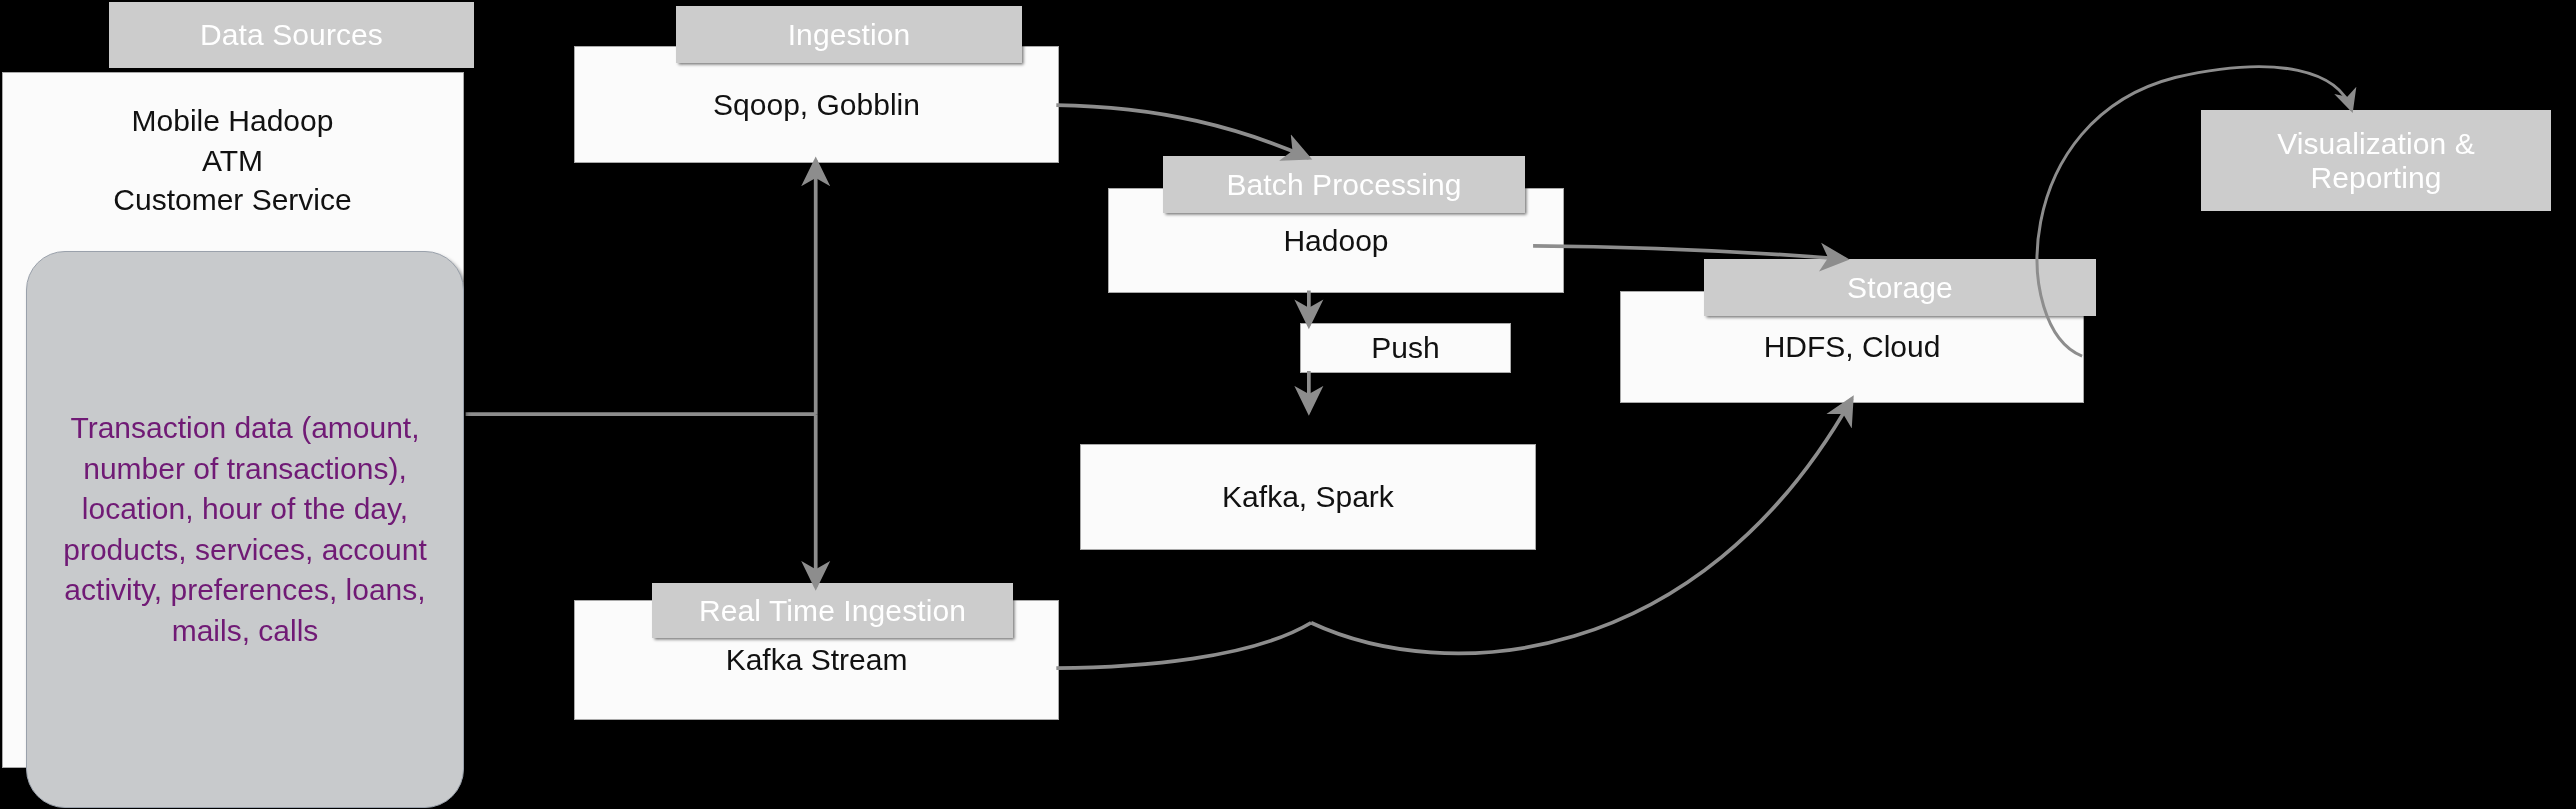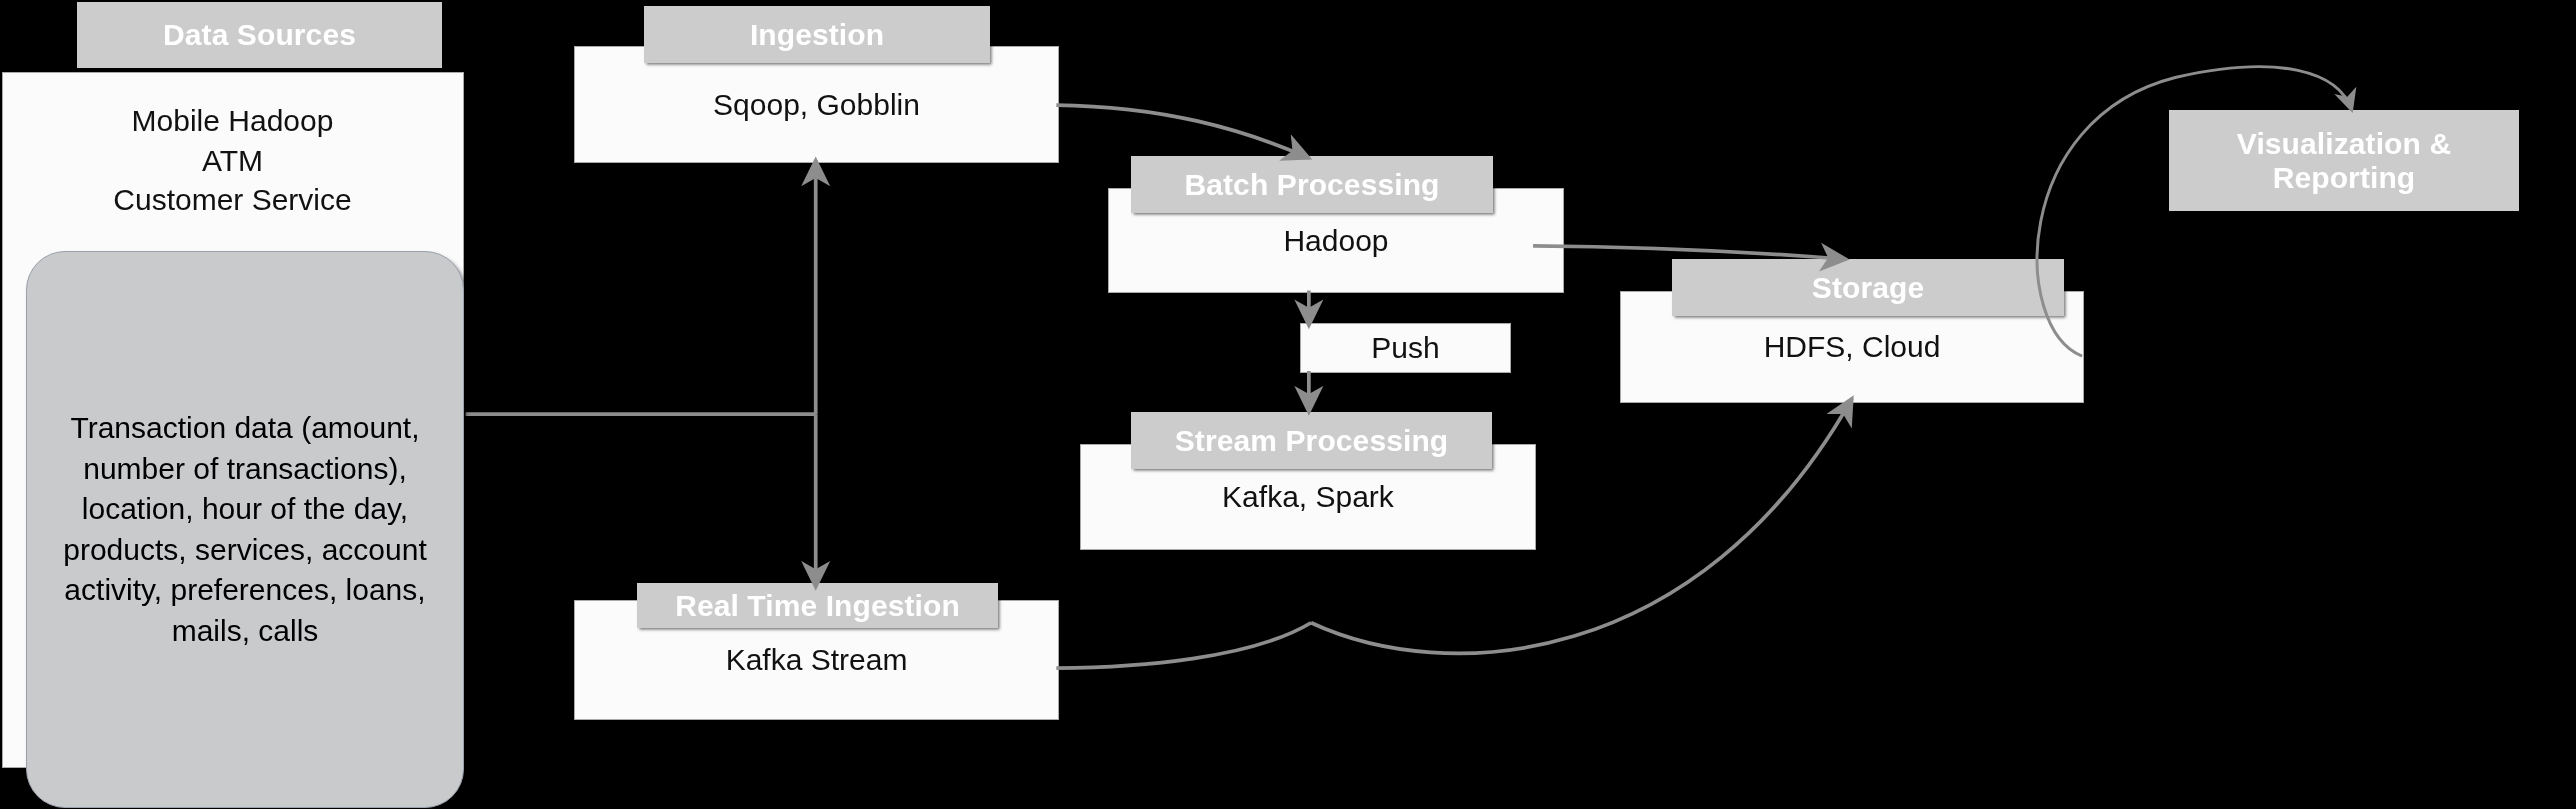--- a/index.html
+++ b/index.html
@@ -14,25 +14,26 @@
   
   .hdr{
     position:absolute;
     background:#cccccc;
     color:#ffffff;
     display:flex;
     align-items:center;
     justify-content:center;
     text-align:center;
     font-size:30px;
-    font-weight:700;
+    font-weight:400;
     line-height:1.12;
     box-shadow:2.2px 2.2px 3px rgba(0,0,0,.55);
     z-index:3;
     letter-spacing:0.1px;
+    margin-left:32px;
   }
   
   .body{
     position:absolute;
     background:#fbfbfb;
     color:#111111;
     display:flex;
     align-items:center;
     justify-content:center;
     text-align:center;
@@ -40,21 +41,21 @@
     line-height:1.32;
     border:1.5px solid #a9a9a9;
     box-shadow:3px 3px 3.7px rgba(0,0,0,.5);
     z-index:2;
   }
   .body.top-align{align-items:flex-start;}
   
   .roundcard{
     position:absolute;
     background:#c8cacc;
-    color:#000000;
+    color:#701a75;
     border:1.5px solid #9aa1ab;
     border-radius:39px;
     display:flex;
     align-items:center;
     justify-content:center;
     text-align:center;
     font-size:30px;
     line-height:1.35;
     z-index:6;
     box-shadow:2.2px 3px 3.7px rgba(0,0,0,.35);
@@ -105,29 +106,28 @@
       <div>ATM</div>
       <div>Customer Service</div>
     </div>
   </div>
 
   <div class="roundcard" style="left:26px;top:251px;width:438px;height:557px;">Transaction data (amount, number of transactions), location, hour of the day, products, services, account activity, preferences, loans, mails, calls</div>
 
   <div class="hdr" style="left:644px;top:6px;width:346px;height:57px;">Ingestion</div>
   <div class="body" style="left:574px;top:46px;width:483px;height:115px;">Sqoop, Gobblin</div>
 
-  <div class="hdr" style="left:637px;top:583px;width:361px;height:45px;">Real Time Ingestion</div>
+  <div class="hdr" style="left:620px;top:583px;width:361px;height:55px;">Real Time Ingestion</div>
   <div class="body" style="left:574px;top:600px;width:483px;height:118px;">Kafka Stream</div>
 
   <div class="hdr" style="left:1131px;top:156px;width:362px;height:57px;">Batch Processing</div>
   <div class="body" style="left:1080px;top:188px;width:454px;height:103px;margin-left:28px;">Hadoop</div>
 
   <div class="body" style="left:1300px;top:323px;width:209px;height:48px;">Push</div>
 
-  <div class="hdr" style="left:1131px;top:412px;width:361px;height:57px;">Stream Processing</div>
   <div class="body" style="left:1080px;top:444px;width:454px;height:104px;">Kafka, Spark</div>
 
   <div class="hdr" style="left:1672px;top:259px;width:392px;height:57px;">Storage</div>
   <div class="body" style="left:1620px;top:291px;width:462px;height:110px;">HDFS, Cloud</div>
 
   <div class="hdr" style="left:2169px;top:110px;width:350px;height:101px;padding:0 28px;box-sizing:border-box;">Visualization &amp; Reporting</div>
 
 </div>
 
 

